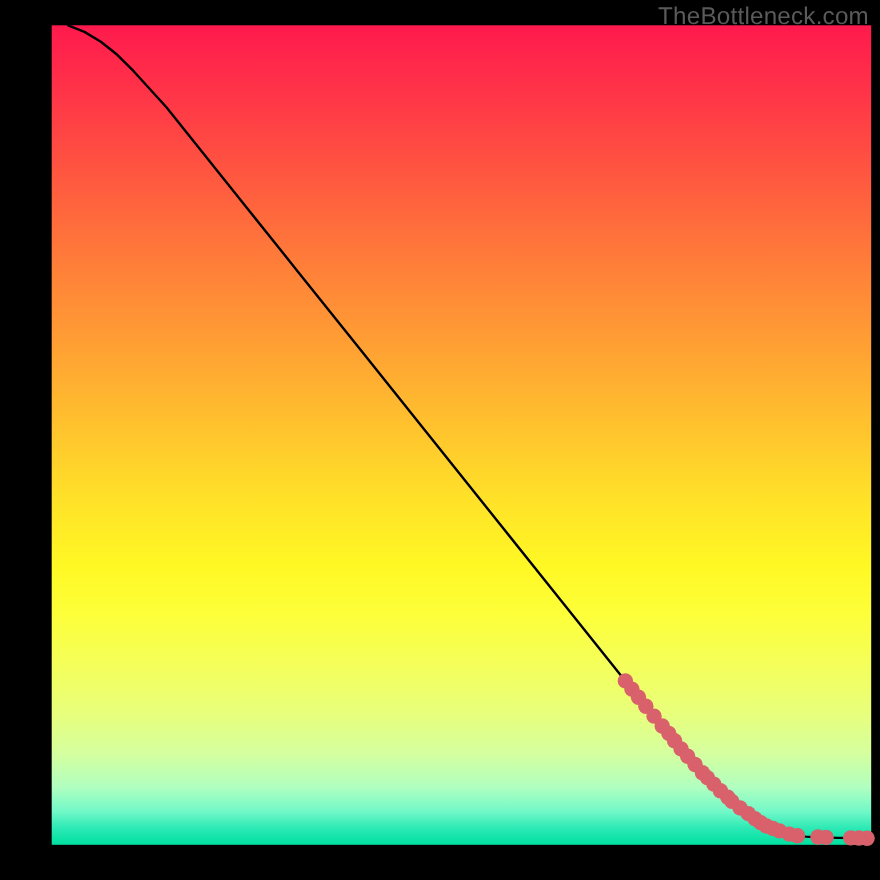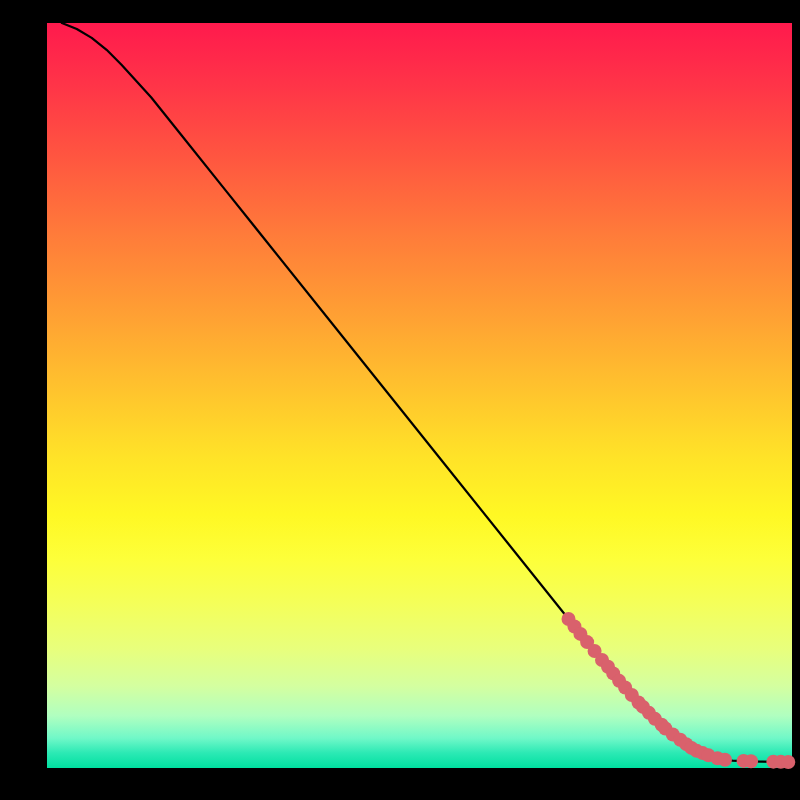--- a/index.html
+++ b/index.html
@@ -62,20 +62,21 @@
     height: 745px;
     overflow: visible;
   }
 </style>
 </head>
 <body>
 
 <div class="frame">
   <div class="plot-area"></div>
 
+  <div class="watermark">TheBottleneck.com</div>
 
   <svg class="overlay" viewBox="0 0 745 745" preserveAspectRatio="none">
     <path id="curve-path" fill="none" stroke="#000000" stroke-width="2.2" stroke-linejoin="round" stroke-linecap="round" d="M14.90 0.00 L29.80 5.96 L44.70 14.90 L59.60 26.82 L74.50 41.72 L104.30 74.50 L134.10 111.75 L178.80 167.63 L223.50 223.50 L283.10 298.00 L342.70 372.50 L402.30 447.00 L461.90 521.50 L521.50 596.00 L566.20 651.88 L596.00 685.40 L625.80 711.48 L640.70 722.65 L655.60 730.10 L670.50 735.32 L685.40 737.55 L700.30 738.29 L715.20 738.67 L730.10 738.89 L741.27 739.04"></path>
     <g id="points-group">
         <circle cx="521.50" cy="596.00" r="7" fill="#d9616c"></circle>
         <circle cx="527.46" cy="603.45" r="7" fill="#d9616c"></circle>
         <circle cx="533.42" cy="610.90" r="7" fill="#d9616c"></circle>
         <circle cx="540.13" cy="619.10" r="7" fill="#d9616c"></circle>
         <circle cx="547.58" cy="628.03" r="7" fill="#d9616c"></circle>
         <circle cx="555.02" cy="636.98" r="7" fill="#d9616c"></circle>

